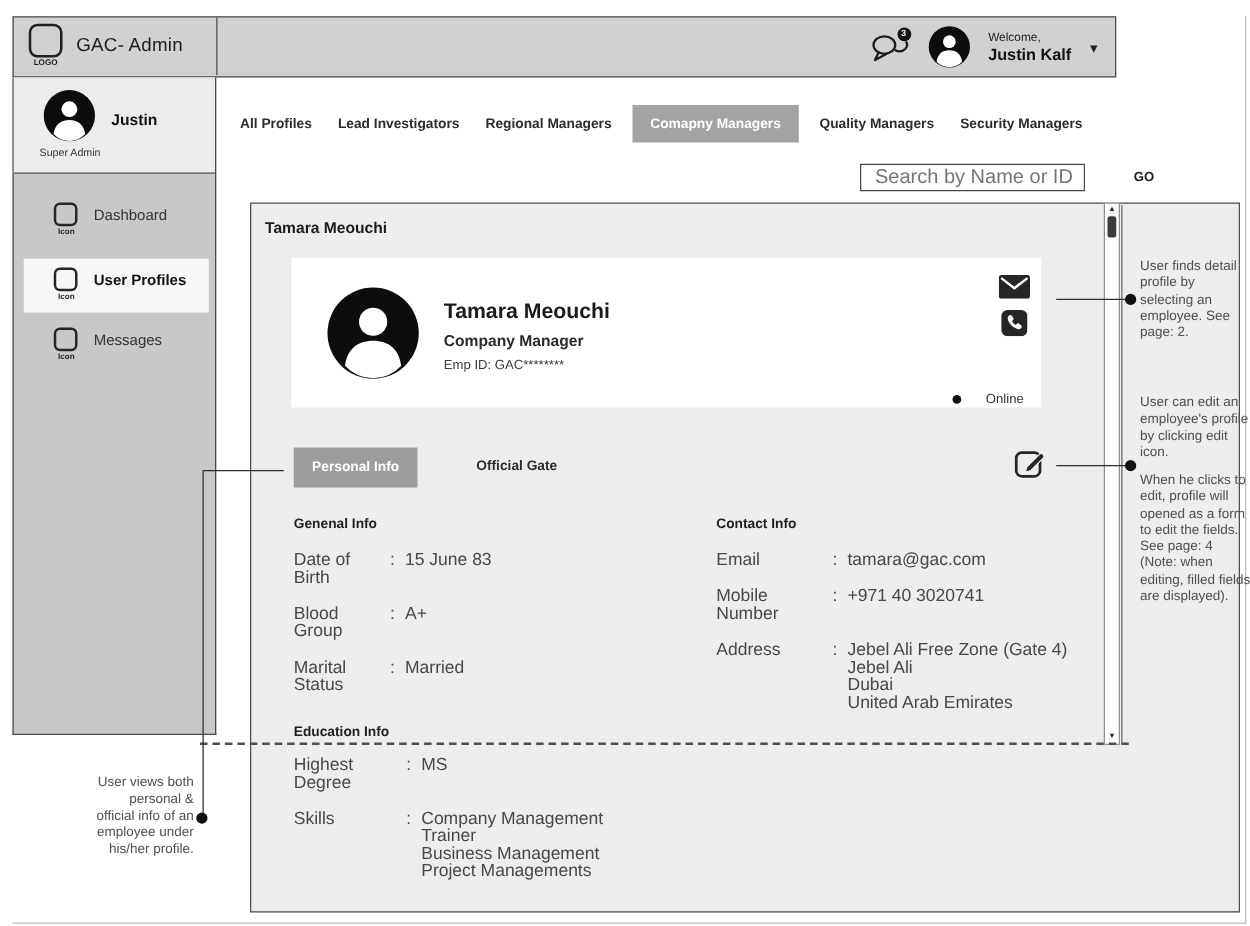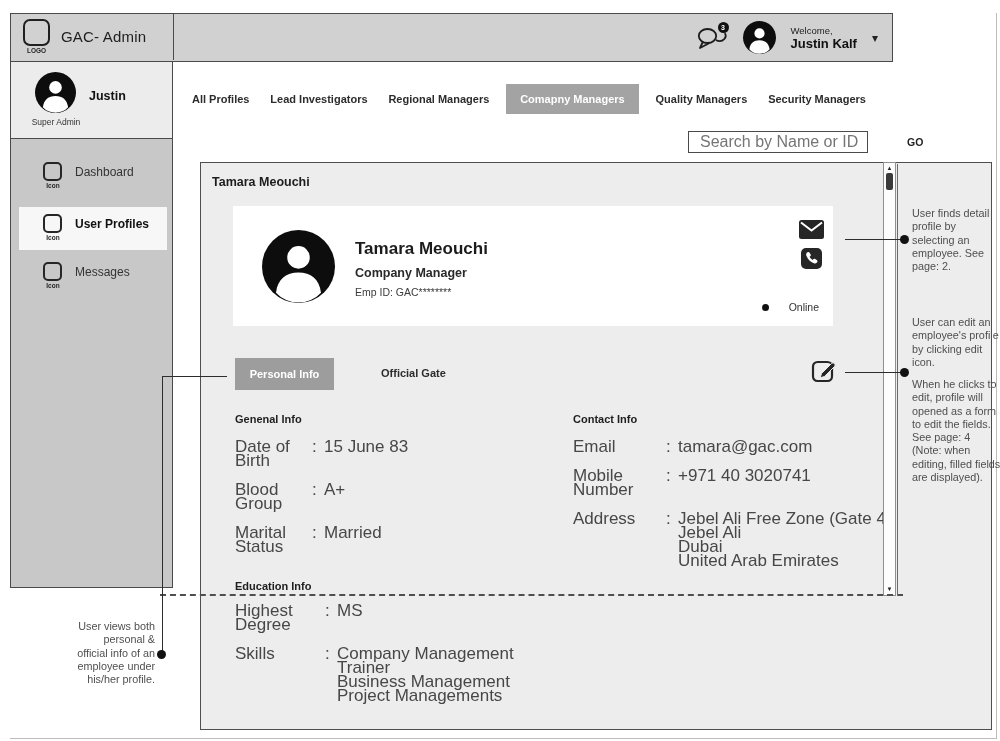--- a/index.html
+++ b/index.html
@@ -54,32 +54,32 @@
   
   .panel { position:absolute; left:200px; top:162px; width:792px; height:568px; background:#ededed; border:1.5px solid #4e4e4e; }
   .panel-title { position:absolute; left:11px; top:12px; font-size:12.5px; font-weight:bold; color:#1c1c1c; }
   .card { position:absolute; left:32px; top:43px; width:600px; height:120px; background:#fff; }
   .card-avatar { position:absolute; left:29px; top:24px; width:73px; height:73px; }
   .card-name { position:absolute; left:122px; top:33px; font-size:17px; font-weight:bold; color:#1b1b1b; }
   .card-role { position:absolute; left:122px; top:60px; font-size:12.5px; font-weight:bold; color:#2a2a2a; }
   .card-emp { position:absolute; left:122px; top:80px; font-size:10.5px; color:#3c3c3c; }
   .mail-btn { position:absolute; left:566px; top:14px; cursor:pointer; }
   .phone-btn { position:absolute; left:568px; top:42px; cursor:pointer; }
-  .online { position:absolute; right:14px; top:95px; display:flex; align-items:center; gap:20px; font-size:10.5px; color:#333;text-align:center; }
+  .online { position:absolute; right:14px; top:107px; display:flex; align-items:center; gap:20px; font-size:10.5px; color:#333;text-align:center; }
   .online-dot { width:7px; height:7px; background:#111; border-radius:50%; }
 
   .tab-personal { position:absolute; left:34px; top:195px; width:99px; height:32px; background:#9d9d9d; color:#fff; font-size:11px; font-weight:bold; display:flex; align-items:center; justify-content:center; cursor:pointer; }
   .tab-official { position:absolute; left:180px; top:204px; font-size:11px; font-weight:bold; color:#2c2c2c; cursor:pointer; }
   .edit-btn { position:absolute; left:610px; top:194px; cursor:pointer; }
 
   .info-col { position:absolute; top:250px; }
   .col-general { left:34px; }
   .col-contact { left:372px; }
   .info-heading { font-size:11px; font-weight:bold; color:#1e1e1e; margin-bottom:15px; }
-  .irow { display:flex; margin-bottom:15px; font-size:17px; color:#474747; line-height:14px; }
+  .irow { display:flex; margin-bottom:15px; font-size:14px; color:#474747; line-height:14px; }
   .irow .lbl { flex:none; }
   .col-general .lbl { width:77px; }
   .col-contact .lbl { width:93px; }
   .edu-block .lbl { width:90px; }
   .irow .colon { flex:none; width:12px; }
   .edu-block { position:absolute; left:34px; top:417px; }
   .edu-block .info-heading { margin-bottom:12px; }
 
   
   .dashed-line { position:absolute; left:160px; top:594px; width:743px; border-top:2px dashed #4f4f4f; }

